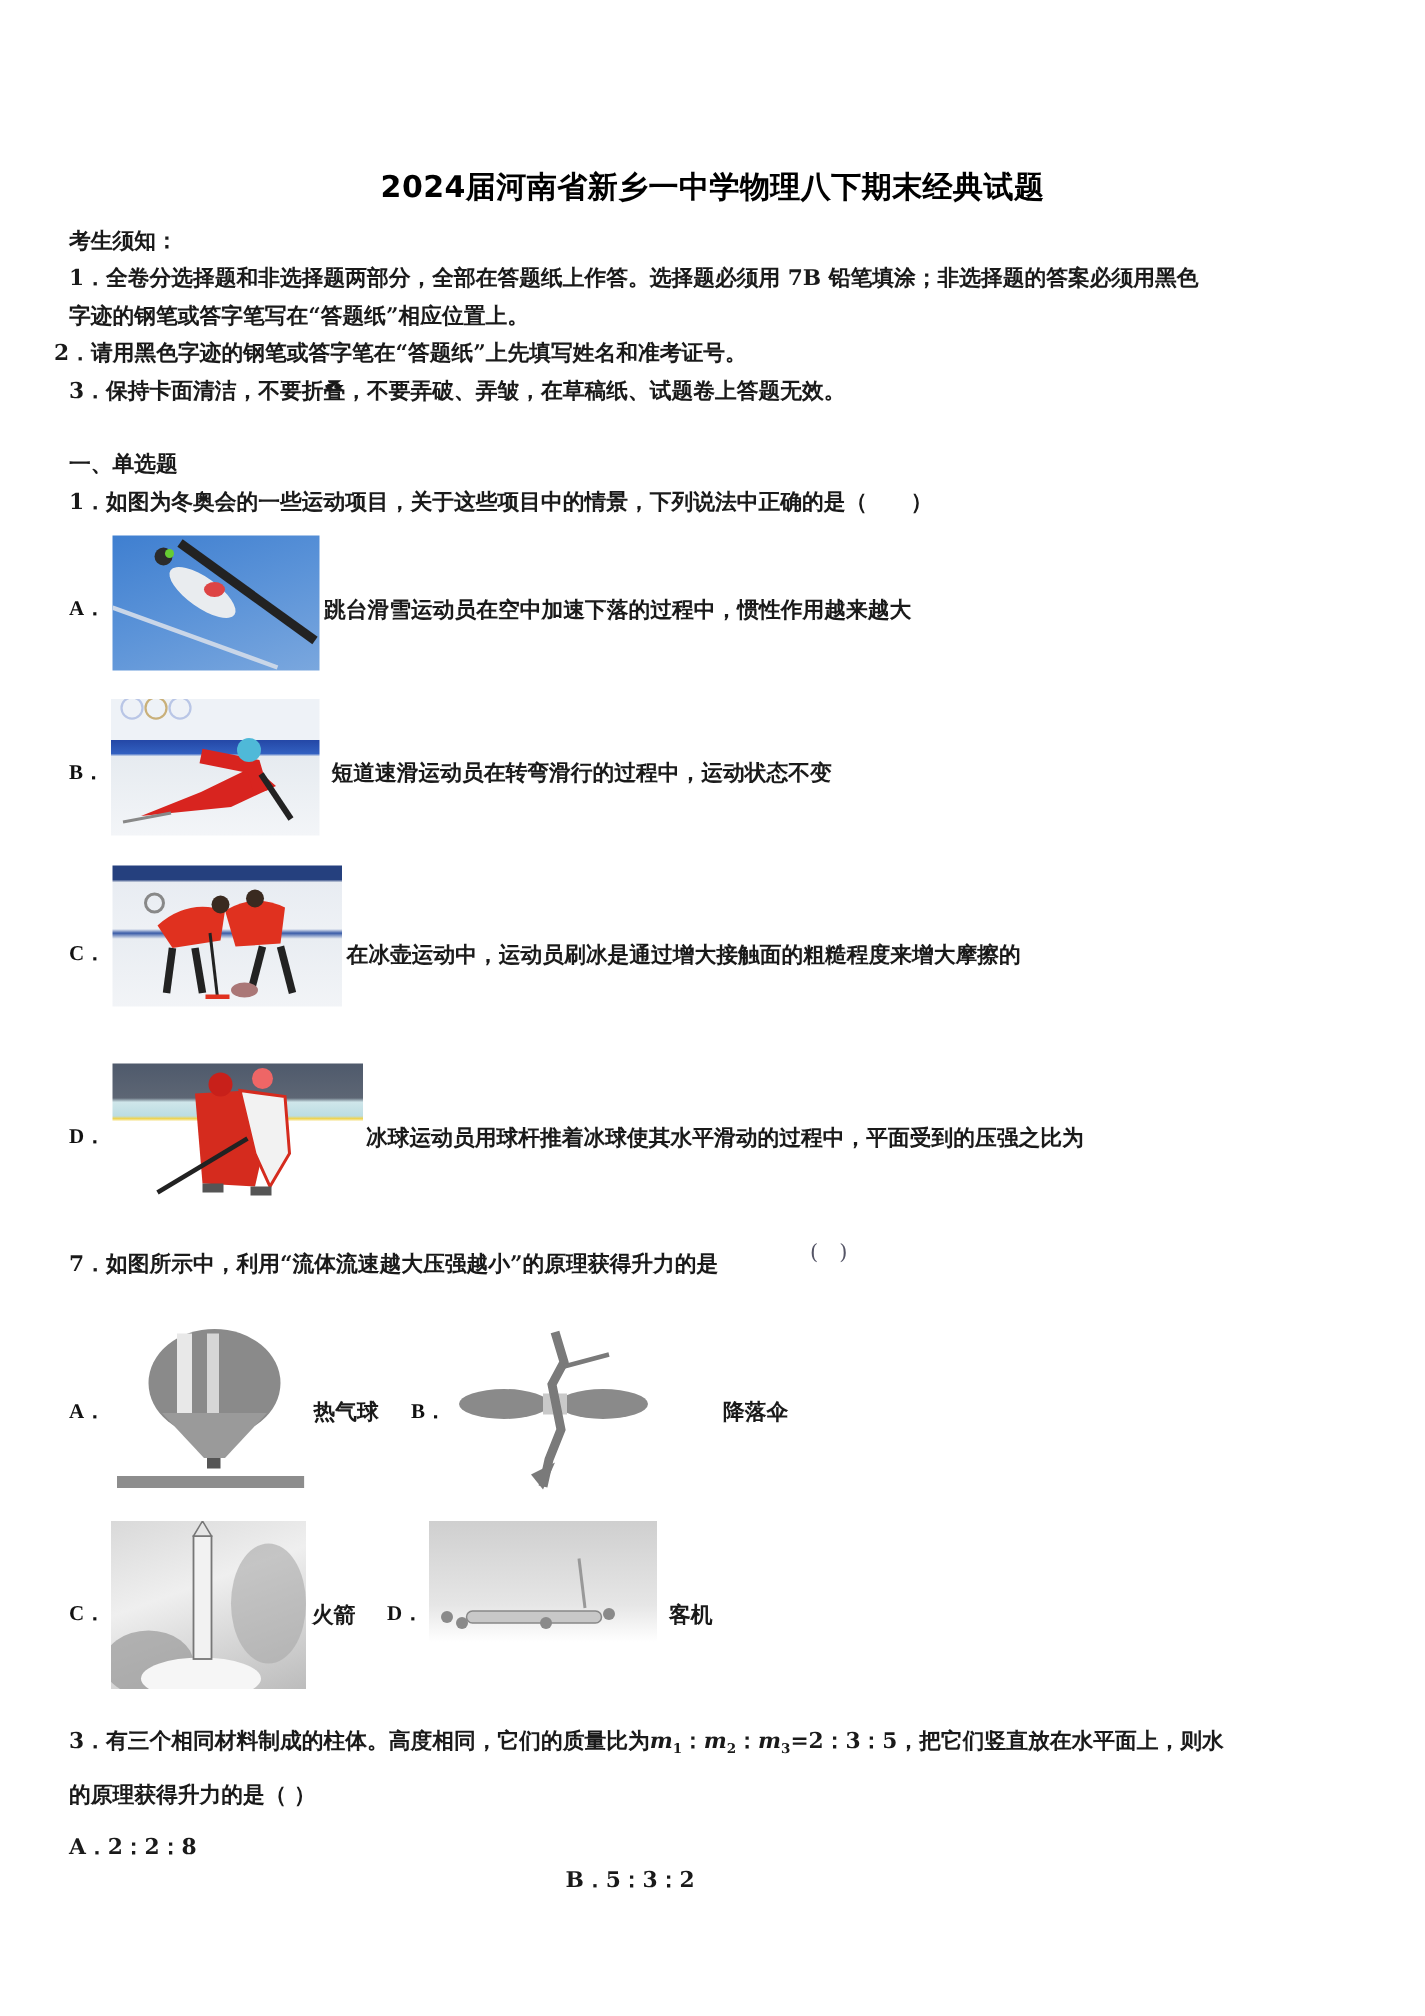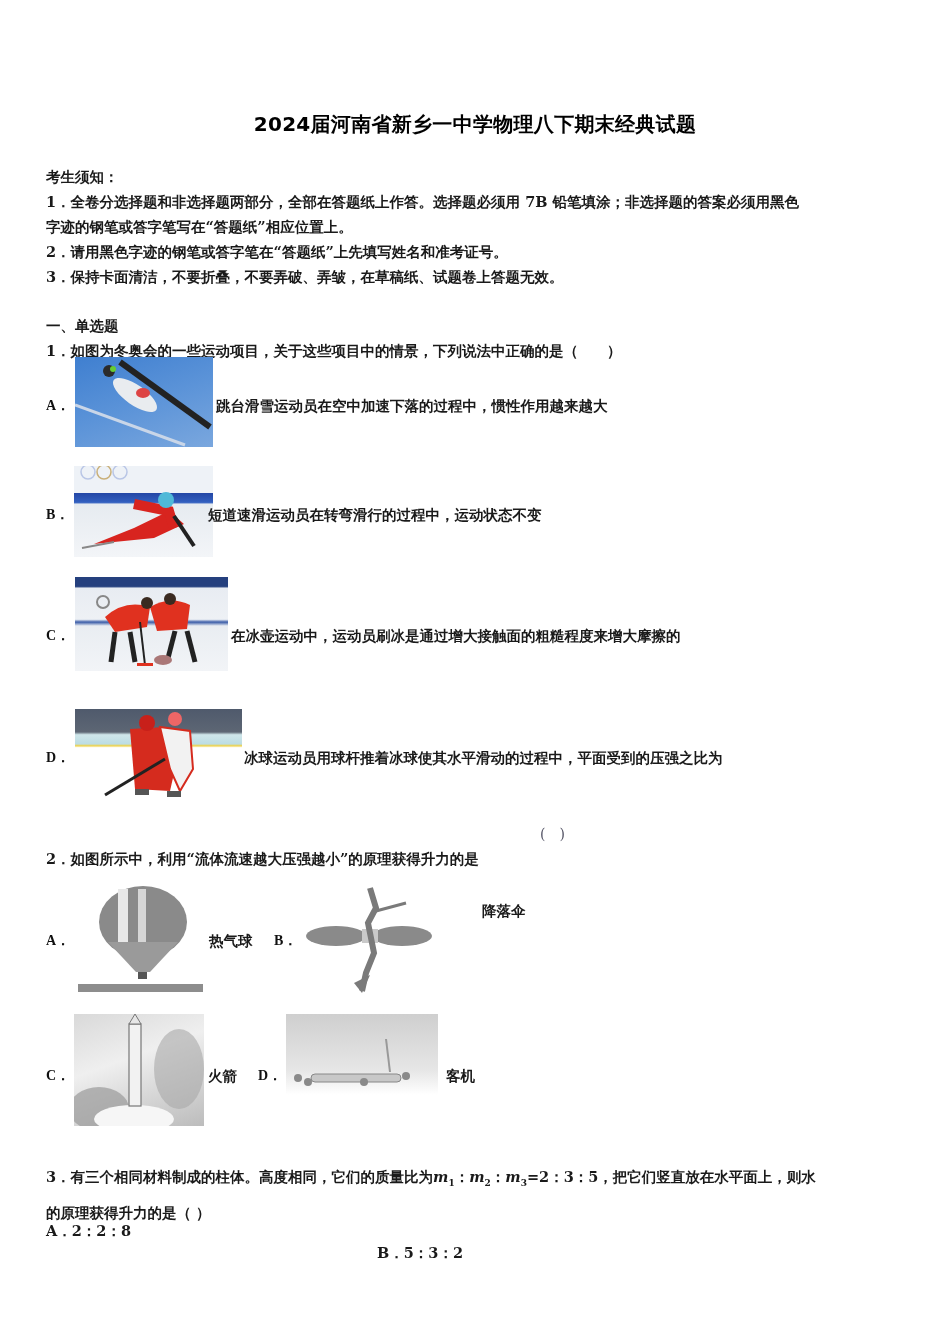--- a/index.html
+++ b/index.html
@@ -2,36 +2,36 @@
 <html><head>
   <meta charset="utf-8">
   <style>
     html, body { margin: 0; padding: 0; background: #ffffff; }
     body { width: 950px; height: 1344px; position: relative; overflow: hidden;
            font-family: "DejaVu Serif", "Liberation Serif", serif; color: #111; }
     .abs { position: absolute; }
     .title { left: 0; width: 950px; top: 111px; text-align: center;
              font-family: "DejaVu Sans", "Liberation Sans", sans-serif;
              font-weight: bold; font-size: 20px; color: #000; letter-spacing: 0.3px; }
-    .line { font-size: 14.5px; line-height: 20px; white-space: nowrap; font-weight: bold; color: #1a1a1a; margin-top: 16px; }
+    .line { font-size: 14.5px; line-height: 20px; white-space: nowrap; font-weight: bold; color: #1a1a1a; }
     .label { font-size: 14px; font-weight: bold; font-family: "Liberation Serif", "DejaVu Serif", serif; }
     .opt-text { font-size: 14.5px; font-weight: bold; white-space: nowrap; color: #1a1a1a; }
     .pic { position: absolute; overflow: hidden; }
     .paren-small { font-size: 14px; color: #556; font-weight: normal; }
     .math-i { font-style: italic; font-family: "DejaVu Serif", serif; }
   </style>
 </head>
 <body>
 
 <div class="abs title">2024届河南省新乡一中学物理八下期末经典试题</div>
 
 <div class="abs line" style="left:46px; top:151px;">考生须知：</div>
 <div class="abs line" style="left:46px; top:176px;">1．全卷分选择题和非选择题两部分，全部在答题纸上作答。选择题必须用 7B 铅笔填涂；非选择题的答案必须用黑色</div>
 <div class="abs line" style="left:46px; top:201px;">字迹的钢笔或答字笔写在“答题纸”相应位置上。</div>
-<div class="abs line" style="left:46px; top:226px;">2．请用黑色字迹的钢笔或答字笔在“答题纸”上先填写姓名和准考证号。</div>
+<div class="abs line" style="left:36px; top:226px;">2．请用黑色字迹的钢笔或答字笔在“答题纸”上先填写姓名和准考证号。</div>
 <div class="abs line" style="left:46px; top:251px;">3．保持卡面清洁，不要折叠，不要弄破、弄皱，在草稿纸、试题卷上答题无效。</div>
 
 <div class="abs line" style="left:46px; top:300px;">一、单选题</div>
 
 <div class="abs line" style="left:46px; top:325px;">1．如图为冬奥会的一些运动项目，关于这些项目中的情景，下列说法中正确的是（　　）</div>
 
 <div class="abs label" style="left:46px; top:397px;">A．</div>
 <div class="pic" style="left:75px; top:357px; width:138px; height:90px; background:linear-gradient(160deg,#3f7fd0 0%,#5b93d8 50%,#7aa7de 100%);">
   <svg width="138" height="90" viewBox="0 0 138 90">
     <line x1="0" y1="48" x2="110" y2="88" stroke="#c9d6e8" stroke-width="3"></line>
@@ -50,21 +50,21 @@
     <circle cx="14" cy="6" r="7" fill="none" stroke="#b9c6e6" stroke-width="1.5"></circle>
     <circle cx="30" cy="6" r="7" fill="none" stroke="#c9b07a" stroke-width="1.5"></circle>
     <circle cx="46" cy="6" r="7" fill="none" stroke="#b9c6e6" stroke-width="1.5"></circle>
     <path d="M20 78 L60 62 L95 45 L110 58 L80 72 Z" fill="#d8241f"></path>
     <path d="M60 38 L95 45 L100 62" fill="none" stroke="#d8241f" stroke-width="10"></path>
     <circle cx="92" cy="34" r="8" fill="#4fb9d8"></circle>
     <line x1="100" y1="50" x2="120" y2="80" stroke="#222" stroke-width="4"></line>
     <line x1="8" y1="82" x2="40" y2="76" stroke="#888" stroke-width="2"></line>
   </svg>
 </div>
-<div class="abs opt-text" style="left:208px; top:506px;font-family:Liberation Mono, monospace;">短道速滑运动员在转弯滑行的过程中，运动状态不变</div>
+<div class="abs opt-text" style="left:221px; top:506px;font-family:Liberation Mono, monospace;">短道速滑运动员在转弯滑行的过程中，运动状态不变</div>
 
 <div class="abs label" style="left:46px; top:627px;">C．</div>
 <div class="pic" style="left:75px; top:577px; width:153px; height:94px; background:linear-gradient(180deg,#25407e 0%,#25407e 10%,#e8ecf2 12%,#eef1f5 45%,#3a5ca8 48%,#e9edf2 52%,#f2f4f7 100%);">
   <svg width="153" height="94" viewBox="0 0 153 94">
     <circle cx="28" cy="25" r="6" fill="none" stroke="#888" stroke-width="2"></circle>
     <path d="M30 40 Q50 22 75 30 L72 50 L40 55 Z" fill="#e0311f"></path>
     <path d="M75 30 Q95 18 115 28 L112 52 L82 54 Z" fill="#e0311f"></path>
     <circle cx="72" cy="26" r="6" fill="#3a2a20"></circle>
     <circle cx="95" cy="22" r="6" fill="#3a2a20"></circle>
     <line x1="40" y1="55" x2="36" y2="85" stroke="#222" stroke-width="5"></line>
@@ -85,21 +85,21 @@
     <path d="M85 18 L115 22 L118 60 L105 82 L95 60 Z" fill="#f2f2f2" stroke="#d52b1e" stroke-width="2"></path>
     <circle cx="72" cy="14" r="8" fill="#c8201a"></circle>
     <circle cx="100" cy="10" r="7" fill="#e66"></circle>
     <line x1="90" y1="50" x2="30" y2="86" stroke="#222" stroke-width="3"></line>
     <rect x="60" y="80" width="14" height="6" fill="#555"></rect>
     <rect x="92" y="82" width="14" height="6" fill="#555"></rect>
   </svg>
 </div>
 <div class="abs opt-text" style="left:244px; top:749px;">冰球运动员用球杆推着冰球使其水平滑动的过程中，平面受到的压强之比为</div>
 
-<div class="abs line" style="left:46px; top:833px;">2．如图所示中，利用“流体流速越大压强越小”的原理获得升力的是</div>
+<div class="abs line" style="left:46px; top:833px;">7．如图所示中，利用“流体流速越大压强越小”的原理获得升力的是</div>
 <div class="abs paren-small" style="left:540px; top:826px;">(　)</div>
 
 <div class="abs label" style="left:46px; top:932px;">A．</div>
 <div class="pic" style="left:78px; top:884px; width:125px; height:112px;">
   <svg width="125" height="112" viewBox="0 0 125 112">
     <ellipse cx="65" cy="38" rx="44" ry="36" fill="#8a8a8a"></ellipse>
     <rect x="40" y="5" width="10" height="60" fill="#e8e8e8"></rect>
     <rect x="60" y="5" width="8" height="60" fill="#d6d6d6"></rect>
     <path d="M30 58 L100 58 L72 88 L58 88 Z" fill="#9a9a9a"></path>
     <rect x="60" y="88" width="9" height="7" fill="#555"></rect>
@@ -112,21 +112,21 @@
 <div class="pic" style="left:306px; top:883px; width:126px; height:112px;">
   <svg width="126" height="112" viewBox="0 0 126 112">
     <ellipse cx="30" cy="53" rx="30" ry="10" fill="#8a8a8a"></ellipse>
     <ellipse cx="96" cy="53" rx="30" ry="10" fill="#8a8a8a"></ellipse>
     <rect x="56" y="46" width="16" height="14" fill="#c9c9c9"></rect>
     <path d="M64 5 L70 25 L62 40 L68 70 L60 90 L56 108" fill="none" stroke="#7a7a7a" stroke-width="6"></path>
     <line x1="70" y1="28" x2="100" y2="20" stroke="#7a7a7a" stroke-width="3"></line>
     <path d="M48 100 L64 92 L56 110 Z" fill="#7a7a7a"></path>
   </svg>
 </div>
-<div class="abs opt-text" style="left:434px; top:902px;padding-left:48px;">降落伞</div>
+<div class="abs opt-text" style="left:434px; top:932px;padding-left:48px;">降落伞</div>
 
 <div class="abs label" style="left:46px; top:1067px;">C．</div>
 <div class="pic" style="left:74px; top:1014px; width:130px; height:112px; background:linear-gradient(160deg,#d9d9d9 0%,#efefef 40%,#bcbcbc 100%);">
   <svg width="130" height="112" viewBox="0 0 130 112">
     <ellipse cx="25" cy="95" rx="30" ry="22" fill="#9a9a9a" opacity="0.7"></ellipse>
     <ellipse cx="105" cy="55" rx="25" ry="40" fill="#a8a8a8" opacity="0.6"></ellipse>
     <ellipse cx="60" cy="105" rx="40" ry="14" fill="#f6f6f6"></ellipse>
     <rect x="55" y="10" width="12" height="82" fill="#f2f2f2" stroke="#777" stroke-width="1.2"></rect>
     <path d="M55 10 L61 0 L67 10 Z" fill="#e6e6e6" stroke="#777" stroke-width="1"></path>
   </svg>

